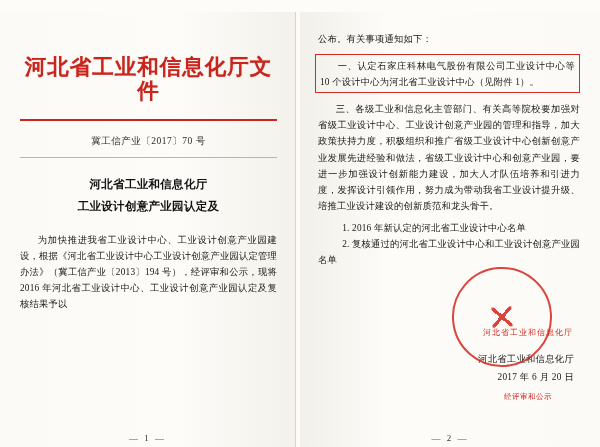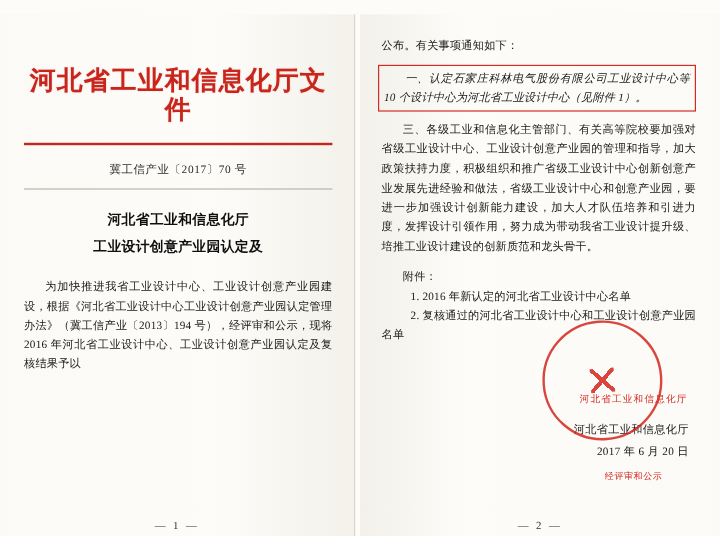--- a/index.html
+++ b/index.html
@@ -108,21 +108,20 @@
     text-align:justify;
     letter-spacing:.2px;
     margin:0 0 7px 0;
     text-indent:1.9em;
   }
   .boxed{
     position:relative;
     border:1.4px solid #d42c22;
     padding:3px 4px 2px 4px;
     margin:0 0 8px -3px;
-    font-style:italic;
   }
   .boxed .r-para{margin:0;}
   .attach-title{
     font-size:9.3px;
     color:#171717;
     margin:10px 0 4px 0;
     text-indent:1.9em;
     letter-spacing:.2px;
   }
   .attach-item{
@@ -211,21 +210,20 @@
   <div class="page page-right">
 
     <div class="r-lead">公布。有关事项通知如下：</div>
 
     <div class="boxed">
       <div class="r-para">一、认定石家庄科林电气股份有限公司工业设计中心等 10 个设计中心为河北省工业设计中心（见附件 1）。</div>
     </div>
 
     <div class="r-para">三、各级工业和信息化主管部门、有关高等院校要加强对省级工业设计中心、工业设计创意产业园的管理和指导，加大政策扶持力度，积极组织和推广省级工业设计中心创新创意产业发展先进经验和做法，省级工业设计中心和创意产业园，要进一步加强设计创新能力建设，加大人才队伍培养和引进力度，发挥设计引领作用，努力成为带动我省工业设计提升级、培推工业设计建设的创新质范和龙头骨干。</div>
 
-    <div class="attach-title">附件：</div>
     <div class="attach-item">1. 2016 年新认定的河北省工业设计中心名单</div>
     <div class="attach-item">2. 复核通过的河北省工业设计中心和工业设计创意产业园名单</div>
 
     <div class="sign-block">
       <div>河北省工业和信息化厅</div>
       <div>2017 年 6 月 20 日</div>
     </div>
 
     <div class="seal-wrap">
       <div class="seal"></div>

